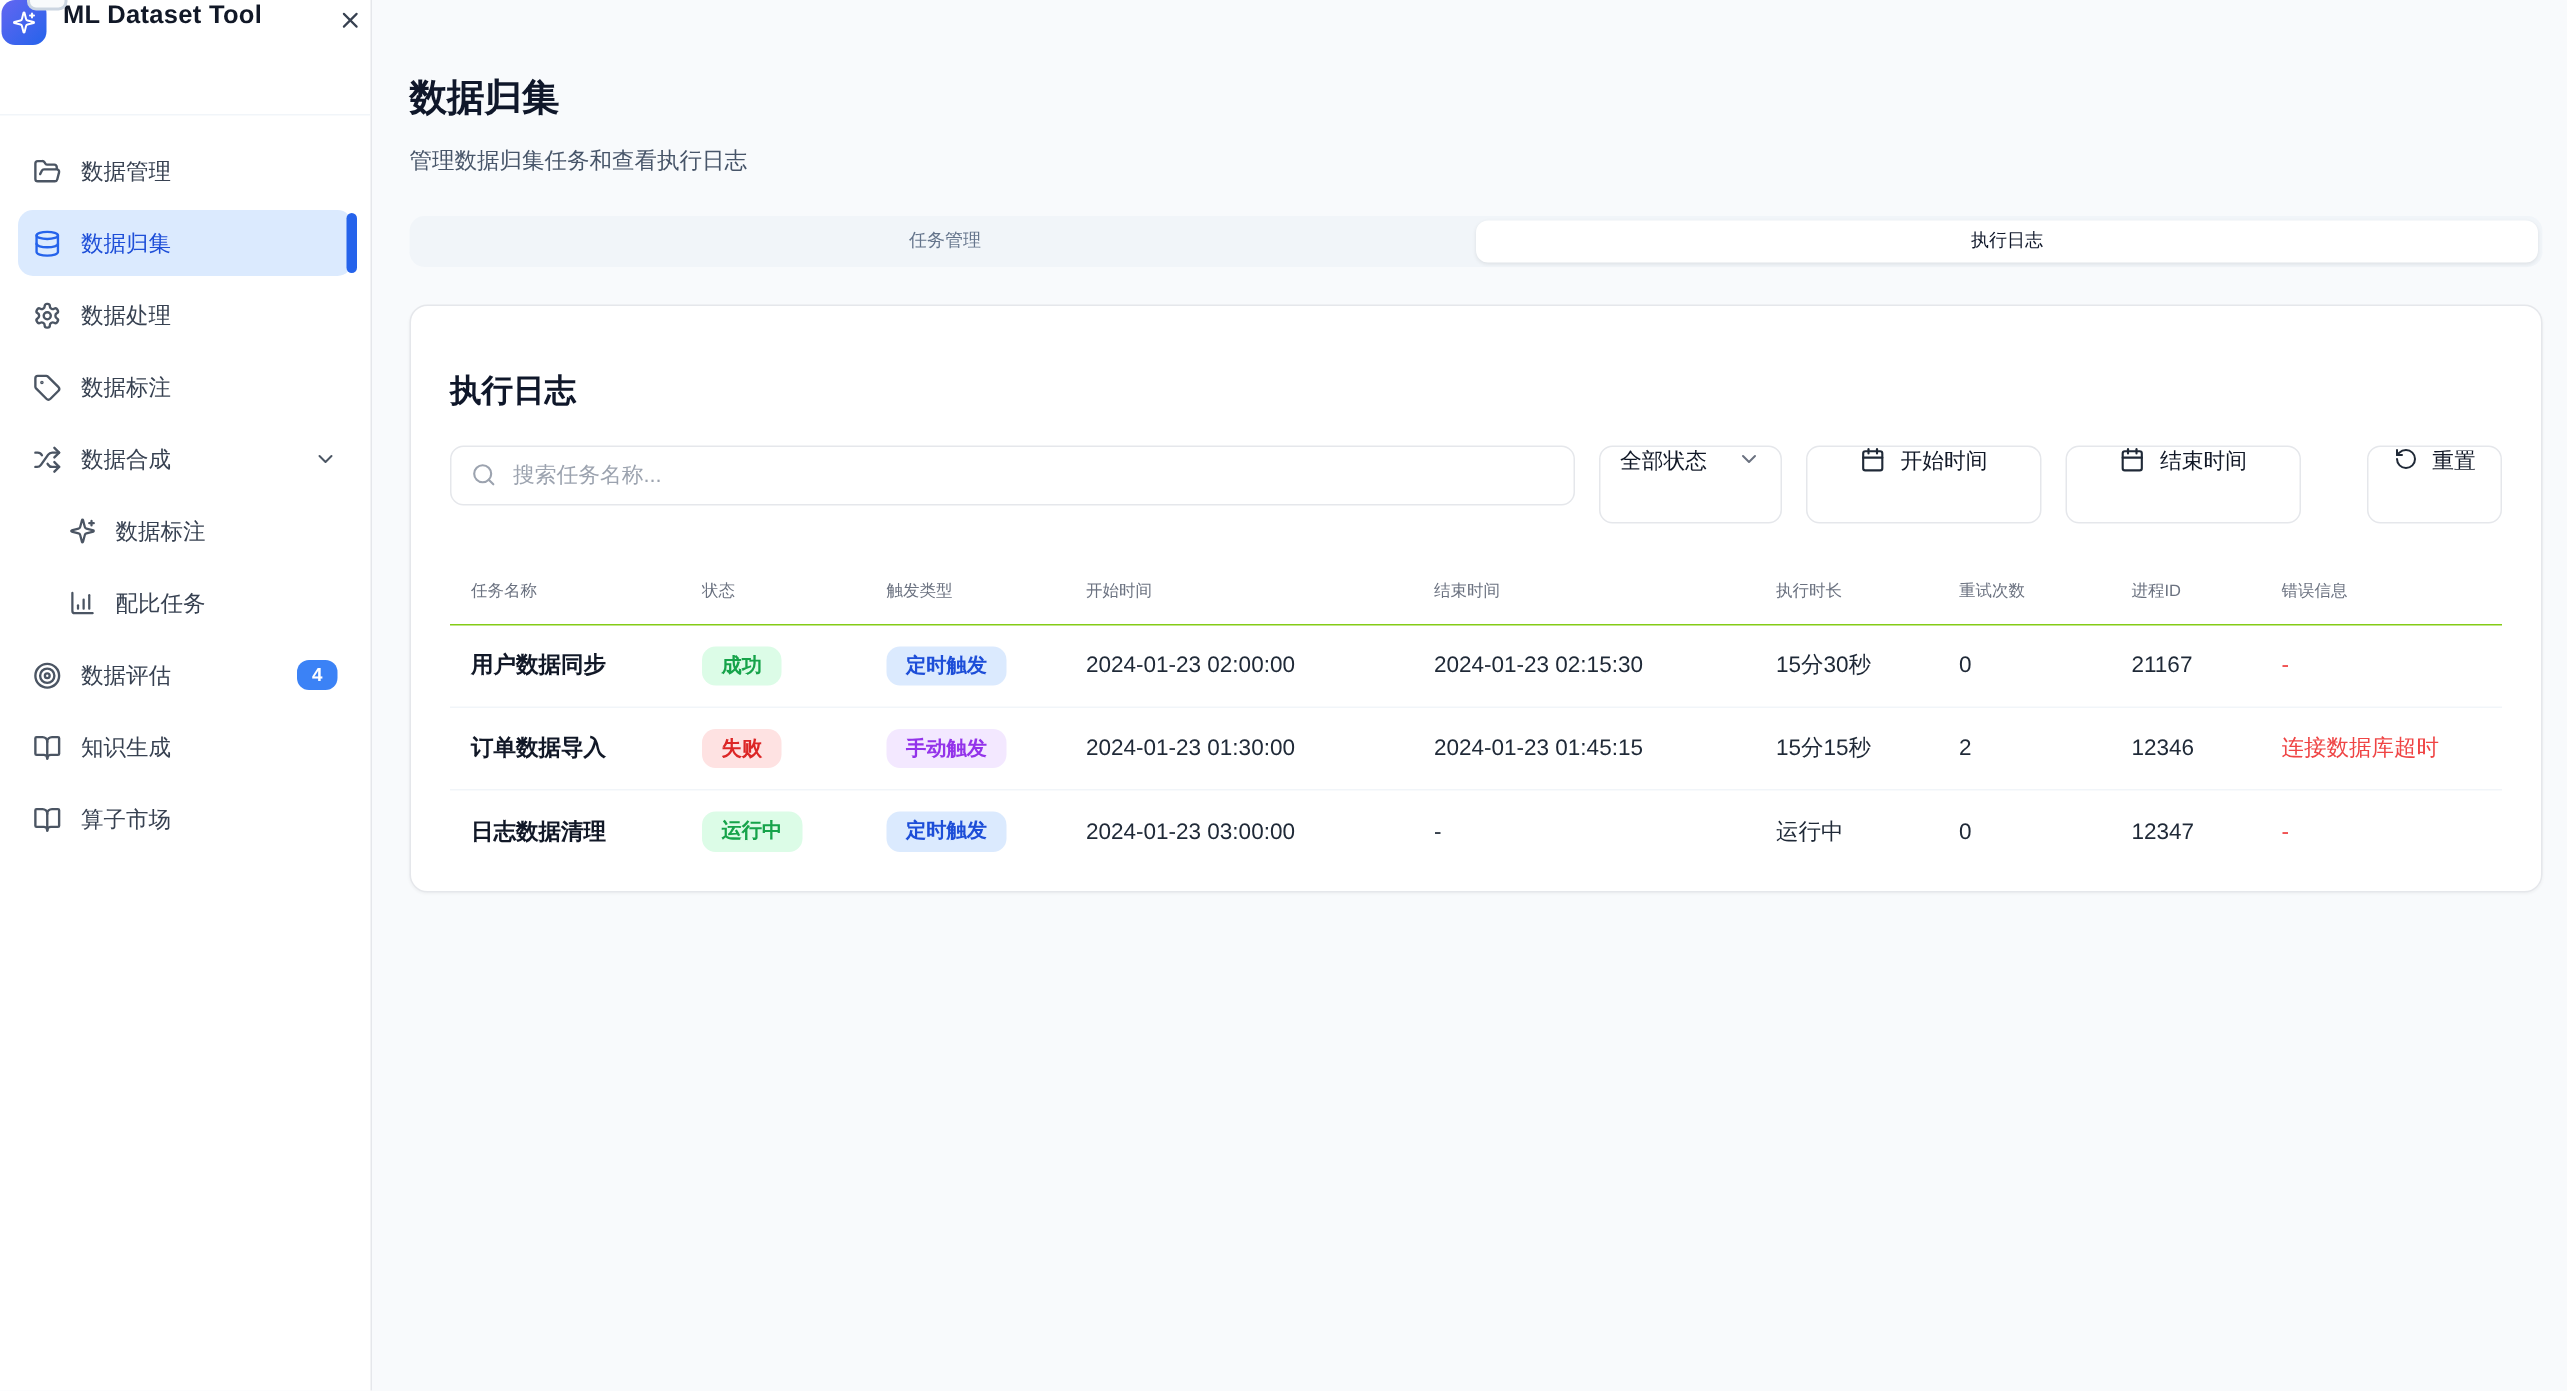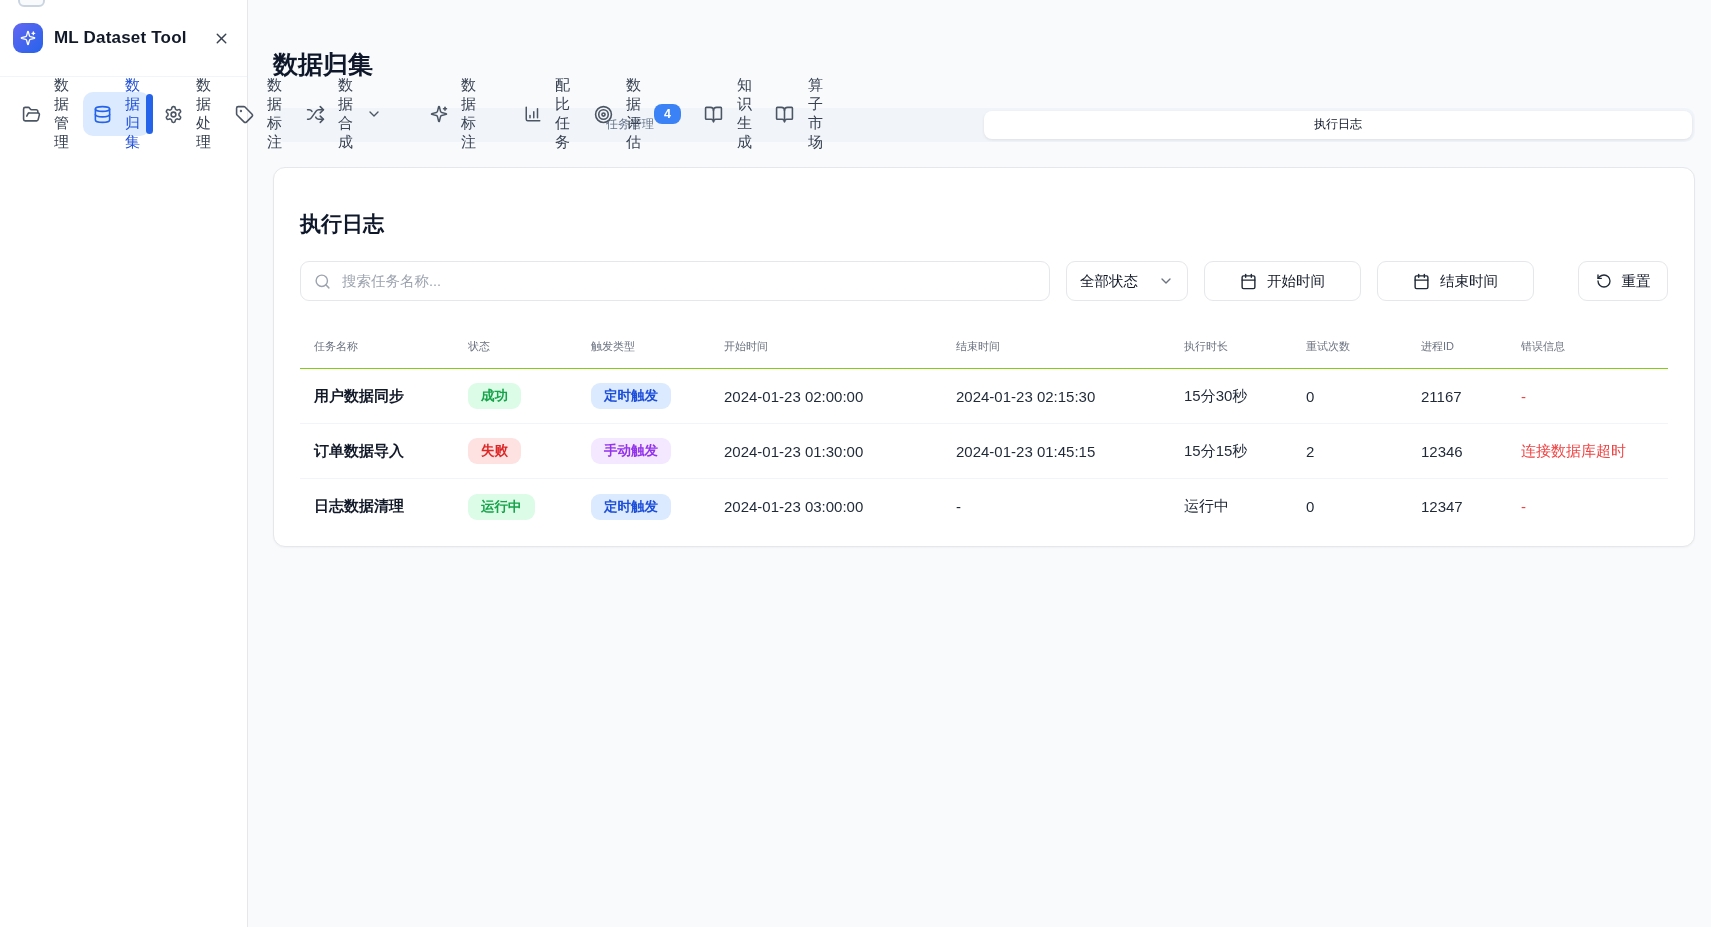--- a/index.html
+++ b/index.html
@@ -13,31 +13,31 @@
   
   .sidebar {
     position:fixed; left:0; top:0; width:248px; height:927px;
     background:#ffffff; border-right:1px solid #e5e7eb;
   }
   .tab-artifact {
     position:absolute; left:18px; top:-7px; width:27px; height:14px;
     border:2px solid #cbd5e1; border-radius:6px; background:#f8fafc;
   }
   .sidebar-header {
-    height:77px; display:flex; align-items:center; gap:11px;
-    padding:0 13px; border-bottom:1px solid #f1f5f9;
+    height:77px; display:flex; gap:11px;
+    padding:0 1px; border-bottom:1px solid #f1f5f9;
   }
   .logo {
     width:30px; height:30px; border-radius:9px; flex:0 0 auto;
     background:linear-gradient(135deg,#6366f1,var(--accent,#2563eb));
     display:flex; align-items:center; justify-content:center; color:#fff;
   }
   .app-title { flex:1; font-size:17px; font-weight:700; color:#111827; letter-spacing:.2px; }
   .close-btn { width:26px; height:26px; display:flex; align-items:center; justify-content:center; color:#374151; cursor:pointer; border-radius:6px; }
-  .nav { padding:15px 12px; display:flex; flex-direction:row; gap:4px; }
+  .nav { padding:15px 12px; display:flex; flex-direction:column; gap:4px; }
   .nav-item {
     position:relative; display:flex; align-items:center; gap:13px;
     height:44px; padding:0 10px 0 9px; border-radius:10px;
     font-size:15px; color:#374151; cursor:pointer;
   }
   .ni-icon { width:20px; height:20px; display:flex; align-items:center; justify-content:center; color:#4b5563; flex:0 0 auto; }
   .nav-item.sub { padding-left:33px; }
   .nav-item.sub .ni-icon { width:19px; height:19px; }
   .nav-item.selected { background:var(--selected-bg,#dbeafe); color:#1d4ed8; font-weight:500; }
   .nav-item.selected .ni-icon { color:var(--accent,#2563eb); }
@@ -72,22 +72,22 @@
   .search-box {
     flex:1; height:40px; border:1px solid #e5e7eb; border-radius:9px;
     display:flex; align-items:center; gap:9px; padding:0 13px; color:#9ca3af; background:#fff;
   }
   .search-box input {
     flex:1; border:0; outline:0; font-size:14.5px; color:#111827;
     font-family:inherit; background:transparent;
   }
   .search-box input::placeholder { color:#9ca3af; }
   .ctl {
-    height:40px; border:1px solid #e5e7eb; border-radius:9px; background:#fff;
-    display:flex; align-items:center; justify-content:center; gap:10px;
+    height:52px; border:1px solid #e5e7eb; border-radius:9px; background:#fff;
+    display:flex; align-items:flex-start; justify-content:center; gap:10px;
     font-size:14.5px; color:#111827; cursor:pointer;
   }
   .ctl .c-icon { display:flex; color:#1f2937; }
   .select { width:122px; justify-content:space-between; padding:0 13px; }
   .select .c-icon { color:#6b7280; }
   .btn-date { width:157px; }
   .btn-reset { width:90px;margin-left:28px; }
   
   .table { margin-top:23px; }
   .thead, .trow {
@@ -233,20 +233,21 @@
             <path d="M3 18a1 1 0 0 1-1-1V4a1 1 0 0 1 1-1h5a4 4 0 0 1 4 4 4 4 0 0 1 4-4h5a1 1 0 0 1 1 1v13a1 1 0 0 1-1 1h-6a3 3 0 0 0-3 3 3 3 0 0 0-3-3z"></path>
           </svg>
         </span>
         <span>算子市场</span>
       </div>
     </nav>
 </aside>
 
 <main class="main">
   <h1 class="page-title">数据归集</h1>
+  <div class="page-subtitle">管理数据归集任务和查看执行日志</div>
 
   <div class="tabs">
     <div class="tab">任务管理</div>
     <div class="tab active">执行日志</div>
   </div>
 
   <section class="card">
     <h2 class="card-heading">执行日志</h2>
 
     <div class="filters">

